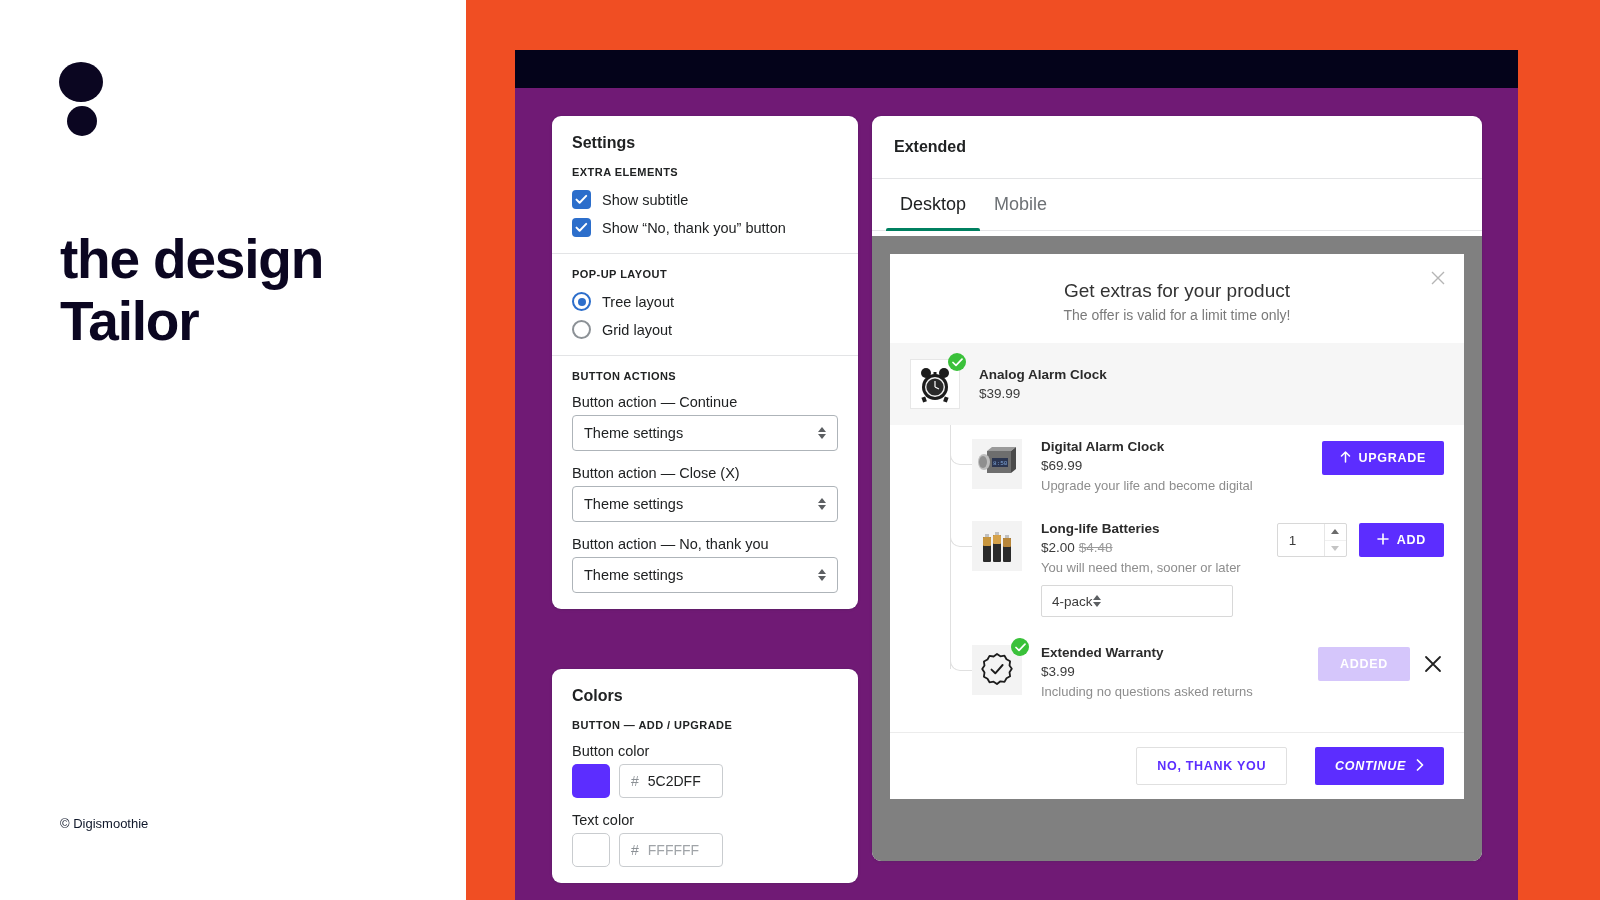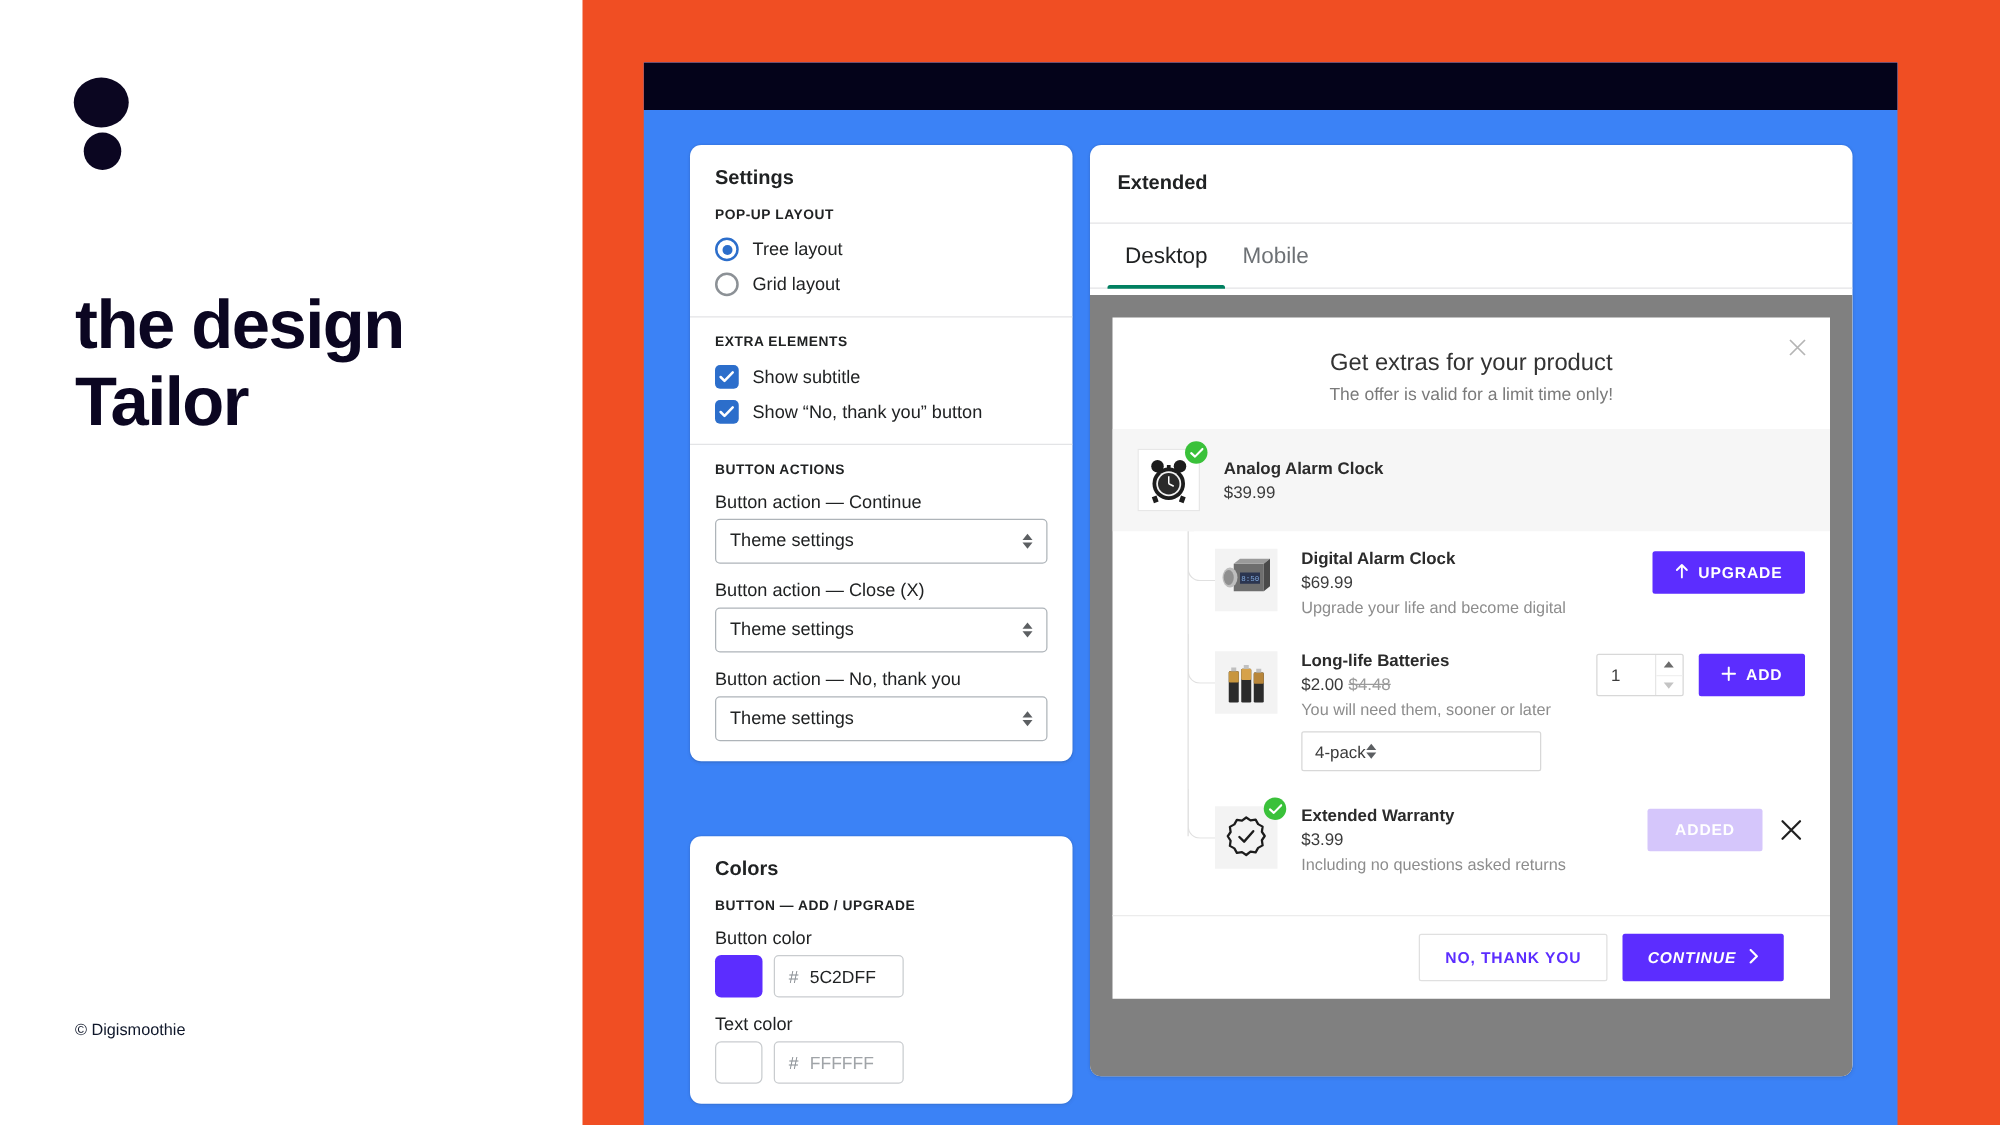--- a/index.html
+++ b/index.html
@@ -51,21 +51,21 @@
   .orange {
     position: absolute; left: 466px; top: 0;
     width: 1134px; height: 900px;
     background: #f04e23;
   }
 
   
   .window {
     position: absolute; left: 515px; top: 50px;
     width: 1003px; height: 850px;
-    background: #3b82f6;
+    background: #701a75;
     overflow: hidden;
   }
   .topbar {
     position: absolute; left: 0; top: 0;
     width: 1003px; height: 38px;
     background: #04031a;
   }
 
   
   .settings-card {
@@ -276,21 +276,21 @@
   .variant-select {
     margin-top: 10px; width: 192px; height: 32px;
     border: 1px solid #d8d8d8; border-radius: 2px; background: #fff;
     display: flex; align-items: center; justify-content: flex-start;
     padding: 0 10px; font-size: 13.5px; color: #3b3b3b;
   }
   .x-remove { width: 22px; height: 22px; }
 
   .modal-foot {
     border-top: 1px solid #ececec;
-    padding: 14px 37px; display: flex; justify-content: flex-end; gap: 12px;
+    padding: 14px 20px; display: flex; justify-content: flex-end; gap: 28px;
   }
   .btn-outline {
     background: #fff; border: 1px solid #e0e0e0; border-radius: 2px;
     color: #5c2dff; height: 38px; padding: 0 20px;
     font-size: 12.5px; font-weight: 700; letter-spacing: .7px;
     display: flex; align-items: center;
     font-family: "Liberation Sans", sans-serif;
   }
   .btn-continue {
     background: #5c2dff; border: none; border-radius: 2px;
@@ -320,48 +320,48 @@
 
   <div class="orange"></div>
 
   <div class="window">
     <div class="topbar"></div>
 
     <div class="settings-card">
       <div class="card-title">Settings</div>
 
       <div class="section">
-        <div class="section-label">POP-UP LAYOUT</div>
-        <div class="choice">
-          <span class="radio on"></span>
-          <span class="choice-label">Tree layout</span>
-        </div>
-        <div class="choice">
-          <span class="radio"></span>
-          <span class="choice-label">Grid layout</span>
-        </div>
-      </div>
-
-      <div class="section">
         <div class="section-label">EXTRA ELEMENTS</div>
         <div class="choice">
           <span class="checkbox">
             <svg width="13" height="11" viewBox="0 0 13 11">
                 <path d="M1.5 5.6 L4.6 8.7 L11.2 1.9" stroke="#fff" stroke-width="2" fill="none" stroke-linecap="round" stroke-linejoin="round"></path>
               </svg>
           </span>
           <span class="choice-label">Show subtitle</span>
         </div>
         <div class="choice">
           <span class="checkbox">
             <svg width="13" height="11" viewBox="0 0 13 11">
                 <path d="M1.5 5.6 L4.6 8.7 L11.2 1.9" stroke="#fff" stroke-width="2" fill="none" stroke-linecap="round" stroke-linejoin="round"></path>
               </svg>
           </span>
           <span class="choice-label">Show “No, thank you” button</span>
+        </div>
+      </div>
+
+      <div class="section">
+        <div class="section-label">POP-UP LAYOUT</div>
+        <div class="choice">
+          <span class="radio on"></span>
+          <span class="choice-label">Tree layout</span>
+        </div>
+        <div class="choice">
+          <span class="radio"></span>
+          <span class="choice-label">Grid layout</span>
         </div>
       </div>
 
       <div class="section">
         <div class="section-label">BUTTON ACTIONS</div>
 
         <div class="field-group">
           <div class="field-label">Button action — Continue</div>
           <div class="select">
             <span>Theme settings</span>

